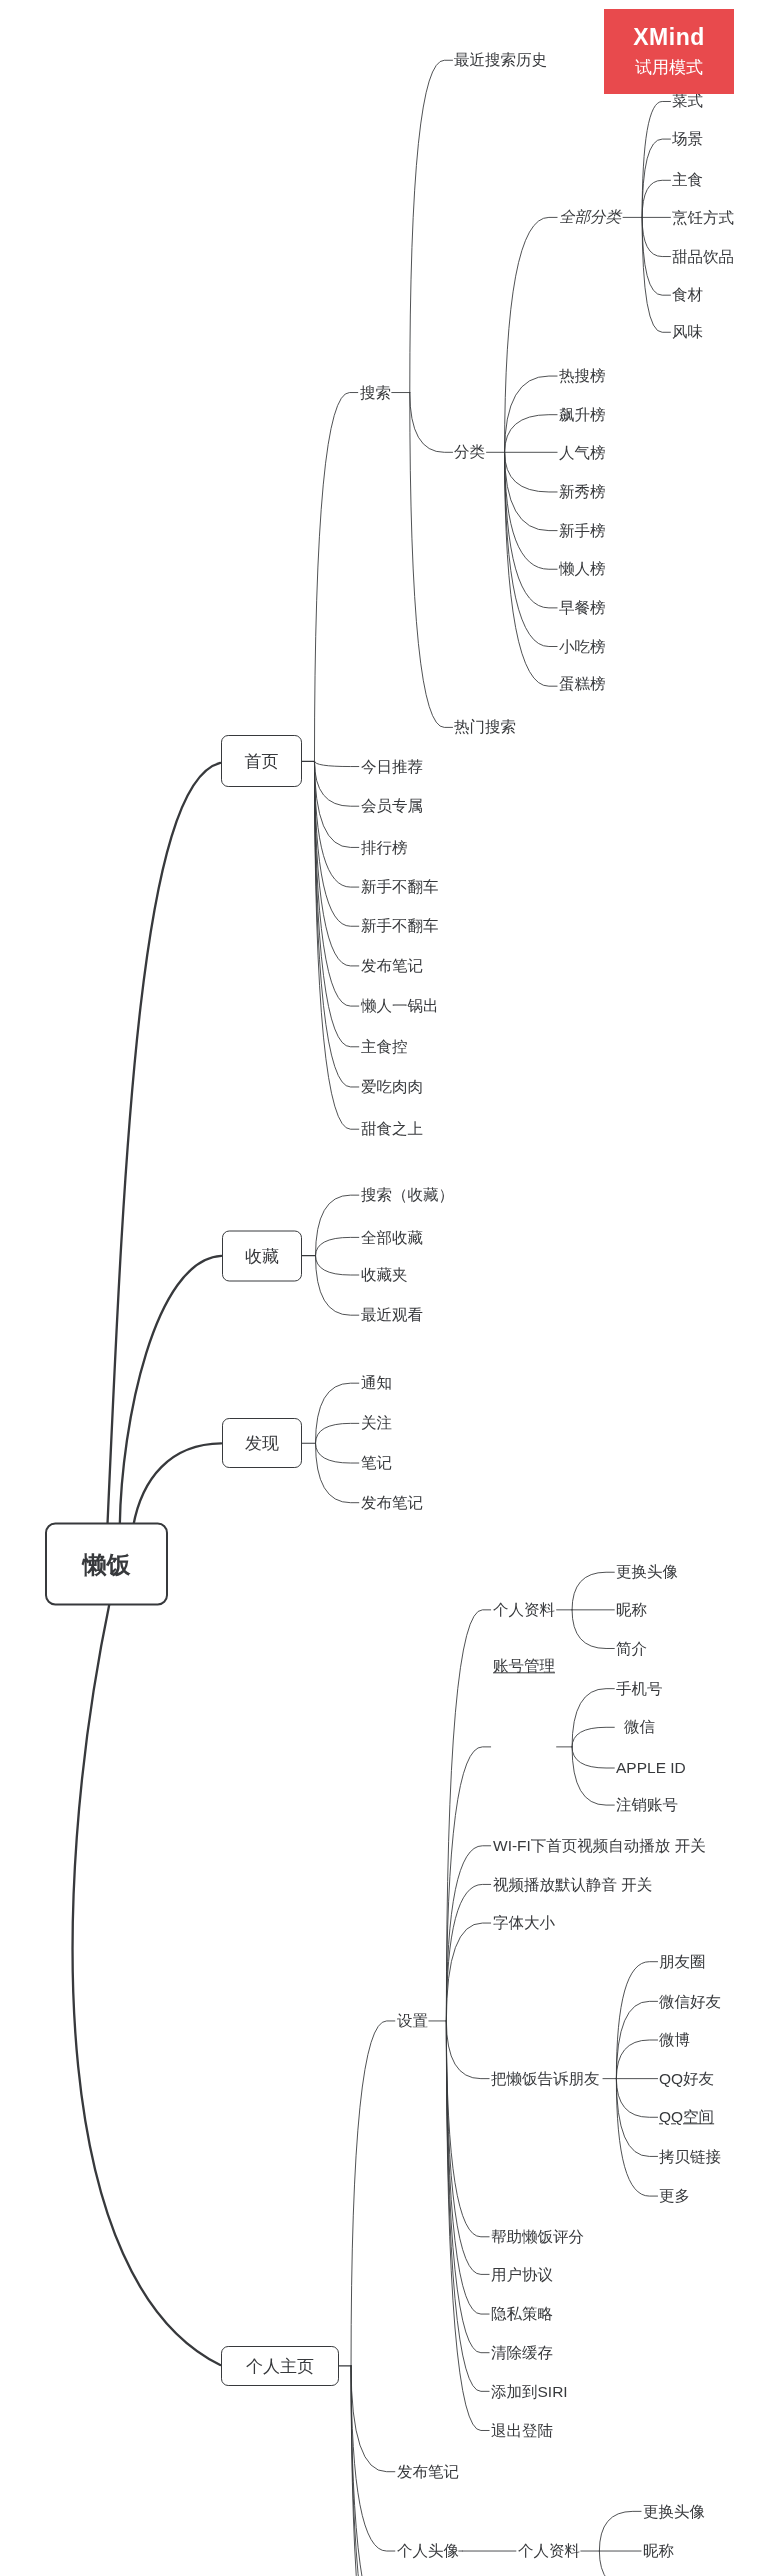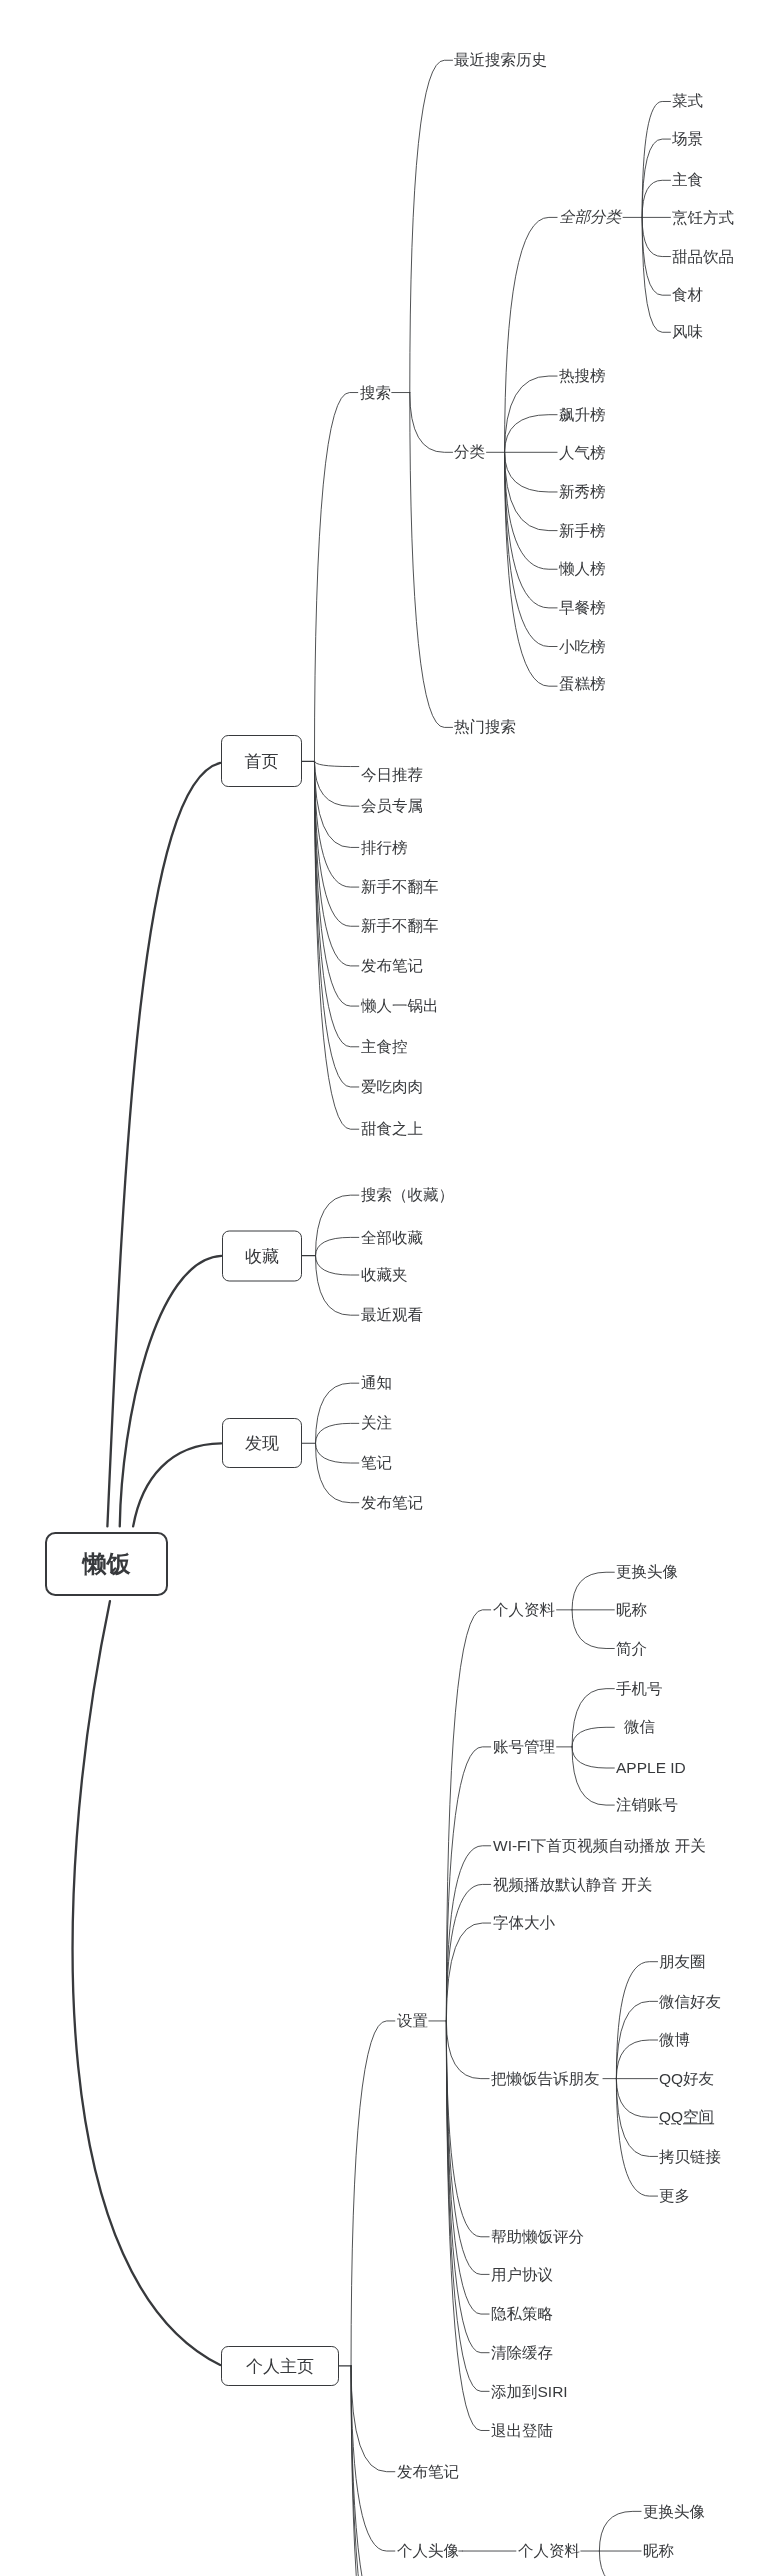--- a/index.html
+++ b/index.html
@@ -110,21 +110,21 @@
       <path d="M 897 4952 H 1001" fill="none" stroke="#37393c" stroke-width="1.7" stroke-linecap="round"></path>
       <path d="M 1127 4952 H 1163" fill="none" stroke="#37393c" stroke-width="1.7" stroke-linecap="round"></path>
       <path d="M 1163 4952 Q 1163 4875 1228 4875 H 1244" fill="none" stroke="#37393c" stroke-width="1.7" stroke-linecap="round"></path>
       <path d="M 1163 4952 H 1244" fill="none" stroke="#37393c" stroke-width="1.7" stroke-linecap="round"></path>
       <path d="M 1163 4952 Q 1163 5027 1228 5027 H 1244" fill="none" stroke="#37393c" stroke-width="1.7" stroke-linecap="round"></path>
       <path d="M 681 4592.5 Q 681 5108 752 5108 H 768" fill="none" stroke="#37393c" stroke-width="1.7" stroke-linecap="round"></path>
       <path d="M 681 4592.5 Q 681 5183 752 5183 H 768" fill="none" stroke="#37393c" stroke-width="1.7" stroke-linecap="round"></path>
       <path d="M 681 4592.5 Q 681 5260 752 5260 H 768" fill="none" stroke="#37393c" stroke-width="1.7" stroke-linecap="round"></path>
     </svg>
   <div id="nodes">
-      <div class="node-box node-root" style="left: 45px; top: 1564px; width: 123px; height: 64px;">懒饭</div>
+      <div class="node-box node-root" style="left: 45px; top: 1564px; width: 123px; height: 83px;">懒饭</div>
       <div class="node-box" style="left: 221px; top: 761px; width: 81px; height: 52px;">首页</div>
       <div class="node-text" style="left: 360px; top: 393px;">搜索</div>
       <div class="node-text" style="left: 454px; top: 60px;">最近搜索历史</div>
       <div class="node-text" style="left: 454px; top: 452px;">分类</div>
       <div class="node-text" style="left: 559px; top: 217px; font-style: italic;">全部分类</div>
       <div class="node-text" style="left: 672px; top: 101px;">菜式</div>
       <div class="node-text" style="left: 672px; top: 139px;">场景</div>
       <div class="node-text" style="left: 672px; top: 180px;">主食</div>
       <div class="node-text" style="left: 672px; top: 218px;">烹饪方式</div>
       <div class="node-text" style="left: 672px; top: 257px;">甜品饮品</div>
@@ -133,21 +133,21 @@
       <div class="node-text" style="left: 559px; top: 376px;">热搜榜</div>
       <div class="node-text" style="left: 559px; top: 415px;">飙升榜</div>
       <div class="node-text" style="left: 559px; top: 453px;">人气榜</div>
       <div class="node-text" style="left: 559px; top: 492px;">新秀榜</div>
       <div class="node-text" style="left: 559px; top: 531px;">新手榜</div>
       <div class="node-text" style="left: 559px; top: 569px;">懒人榜</div>
       <div class="node-text" style="left: 559px; top: 608px;">早餐榜</div>
       <div class="node-text" style="left: 559px; top: 647px;">小吃榜</div>
       <div class="node-text" style="left: 559px; top: 686px; font-family: Liberation Mono, monospace;">蛋糕榜</div>
       <div class="node-text" style="left: 454px; top: 727px;">热门搜索</div>
-      <div class="node-text" style="left: 361px; top: 767px; margin-top: 8px;">今日推荐</div>
+      <div class="node-text" style="left: 361px; top: 767px;">今日推荐</div>
       <div class="node-text" style="left: 361px; top: 806px;">会员专属</div>
       <div class="node-text" style="left: 361px; top: 848px;">排行榜</div>
       <div class="node-text" style="left: 361px; top: 887px;">新手不翻车</div>
       <div class="node-text" style="left: 361px; top: 926px;">新手不翻车</div>
       <div class="node-text" style="left: 361px; top: 966px;">发布笔记</div>
       <div class="node-text" style="left: 361px; top: 1006px;">懒人一锅出</div>
       <div class="node-text" style="left: 361px; top: 1047px;">主食控</div>
       <div class="node-text" style="left: 361px; top: 1087px;">爱吃肉肉</div>
       <div class="node-text" style="left: 361px; top: 1129px;">甜食之上</div>
       <div class="node-box" style="left: 222px; top: 1256px; width: 80px; height: 51px;">收藏</div>
@@ -159,21 +159,21 @@
       <div class="node-text" style="left: 361px; top: 1383px;">通知</div>
       <div class="node-text" style="left: 361px; top: 1423px;">关注</div>
       <div class="node-text" style="left: 361px; top: 1463px;">笔记</div>
       <div class="node-text" style="left: 361px; top: 1503px;">发布笔记</div>
       <div class="node-box" style="left: 221px; top: 2366px; width: 118px; height: 40px;">个人主页</div>
       <div class="node-text" style="left: 397px; top: 2021px;">设置</div>
       <div class="node-text" style="left: 493px; top: 1610px;">个人资料</div>
       <div class="node-text" style="left: 616px; top: 1572px;">更换头像</div>
       <div class="node-text" style="left: 616px; top: 1610px;">昵称</div>
       <div class="node-text" style="left: 616px; top: 1649px;">简介</div>
-      <div class="node-text" style="left: 493px; top: 1747px;">账号管理</div>
+      <div class="node-text" style="left: 493px; top: 1666px; text-decoration: underline;">账号管理</div>
       <div class="node-text" style="left: 616px; top: 1689px;">手机号</div>
       <div class="node-text" style="left: 616px; top: 1727px; margin-left: 8px;">微信</div>
       <div class="node-text" style="left: 616px; top: 1768px;">APPLE ID</div>
       <div class="node-text" style="left: 616px; top: 1805px;">注销账号</div>
       <div class="node-text" style="left: 493px; top: 1846px;">WI-FI下首页视频自动播放 开关</div>
       <div class="node-text" style="left: 493px; top: 1885px;">视频播放默认静音 开关</div>
       <div class="node-text" style="left: 493px; top: 1923px;">字体大小</div>
       <div class="node-text" style="left: 491px; top: 2079px;">把懒饭告诉朋友</div>
       <div class="node-text" style="left: 659px; top: 1962px;">朋友圈</div>
       <div class="node-text" style="left: 659px; top: 2002px;">微信好友</div>
@@ -187,14 +187,18 @@
       <div class="node-text" style="left: 491px; top: 2314px;">隐私策略</div>
       <div class="node-text" style="left: 491px; top: 2353px;">清除缓存</div>
       <div class="node-text" style="left: 491px; top: 2392px;">添加到SIRI</div>
       <div class="node-text" style="left: 491px; top: 2431px;">退出登陆</div>
       <div class="node-text" style="left: 397px; top: 2472px;">发布笔记</div>
       <div class="node-text" style="left: 397px; top: 2551px;">个人头像</div>
       <div class="node-text" style="left: 518px; top: 2551px;">个人资料</div>
       <div class="node-text" style="left: 643px; top: 2512px;">更换头像</div>
       <div class="node-text" style="left: 643px; top: 2551px;">昵称</div>
     </div>
+  <div id="watermark" style="left: 604px; top: 9.3px; width: 130px; height: 85px; background: rgb(232, 74, 77);">
+    <div class="wm-title">XMind</div>
+    <div class="wm-sub">试用模式</div>
+  </div>
 </div>
 
 
 </body></html>

